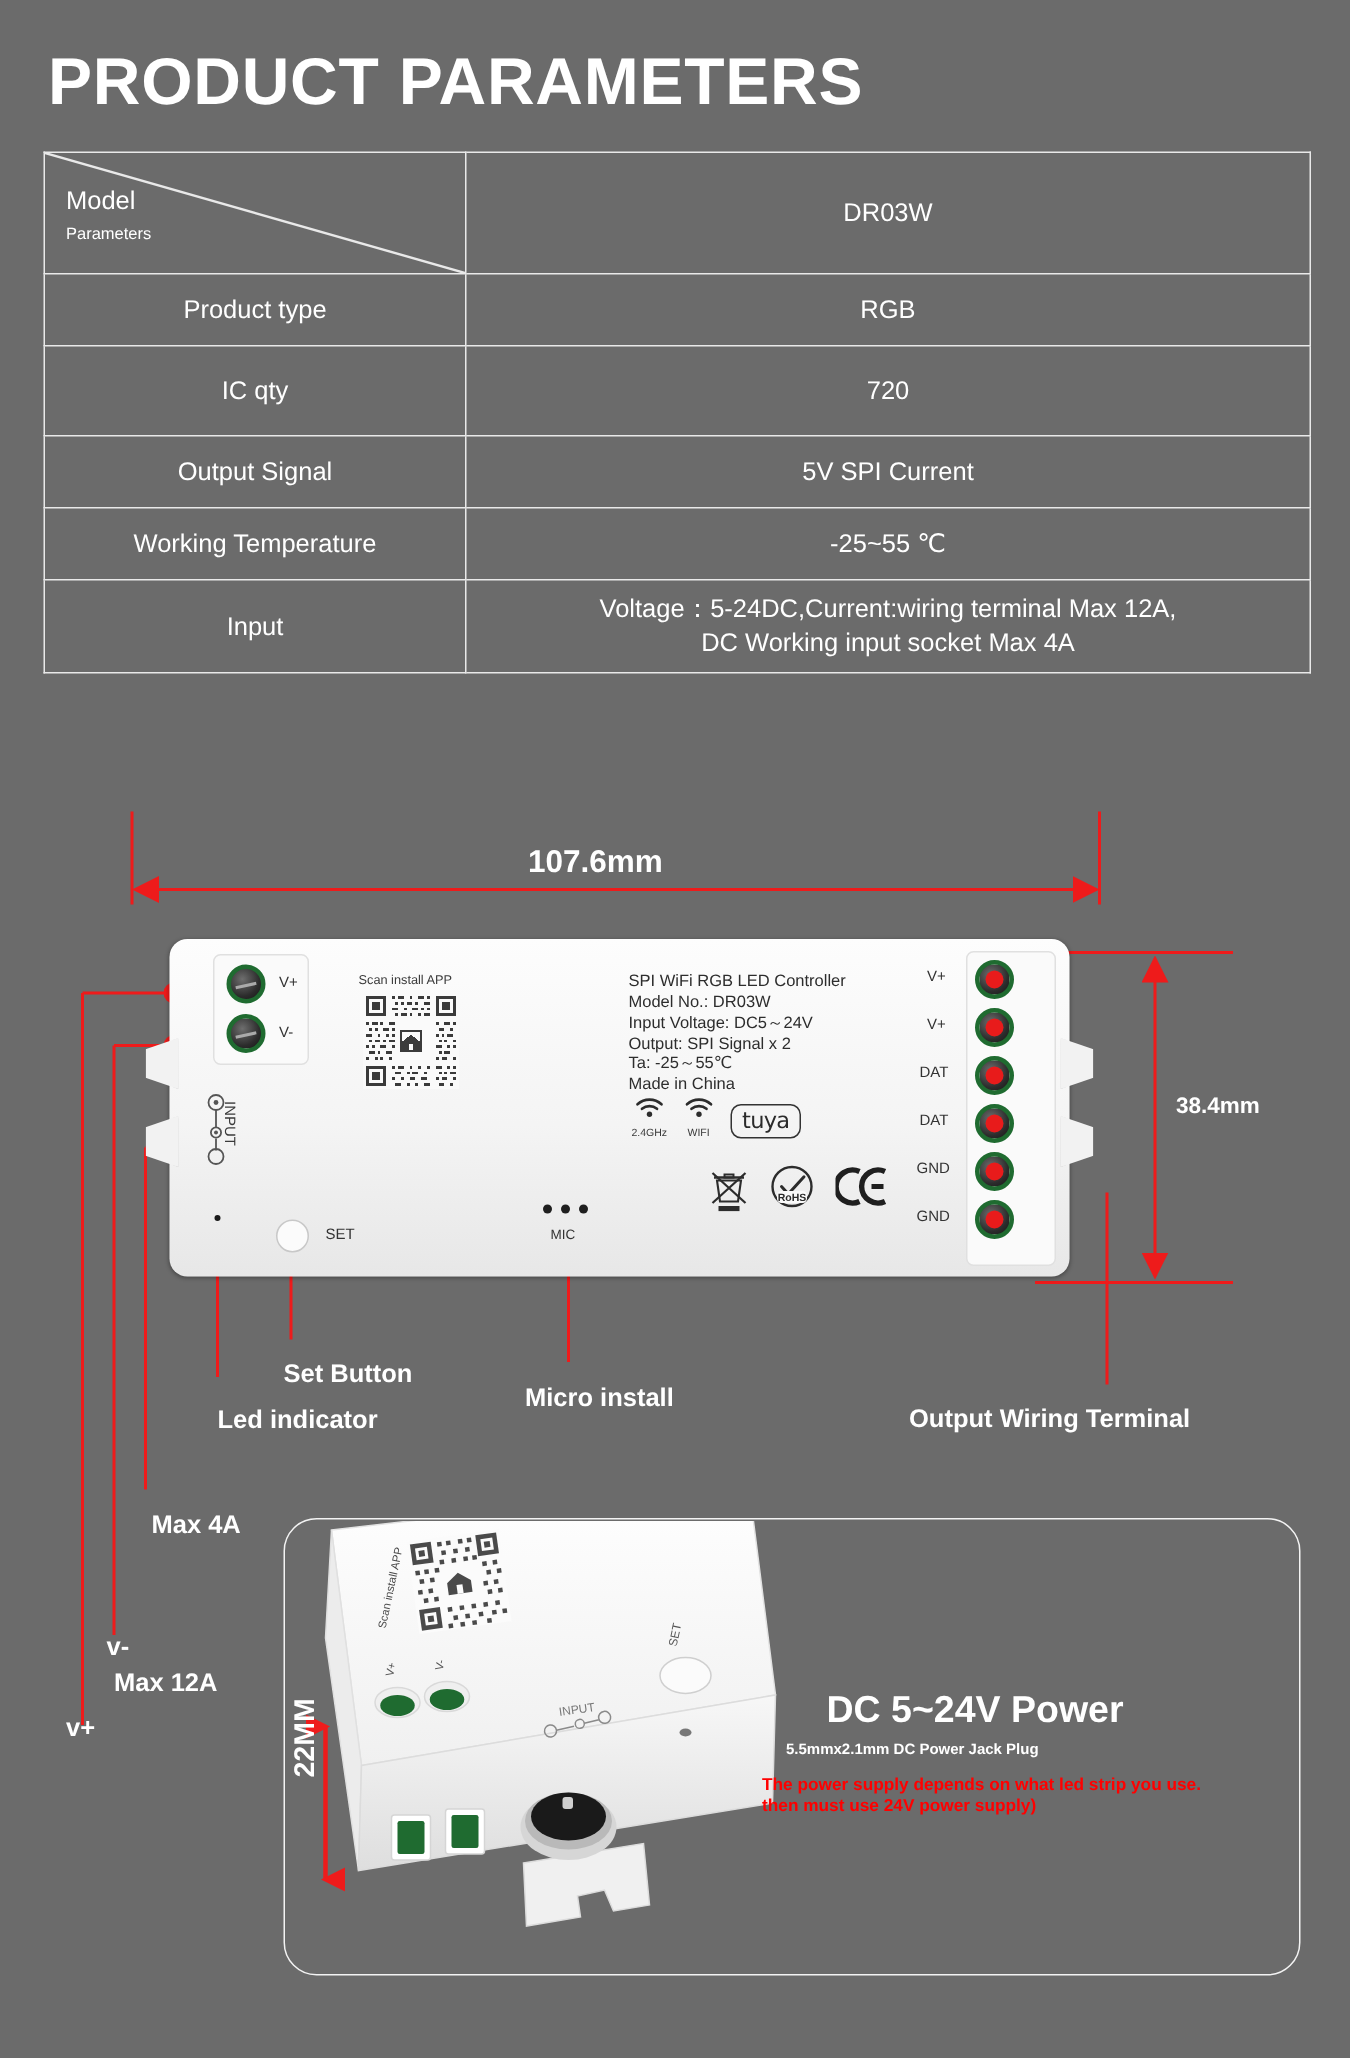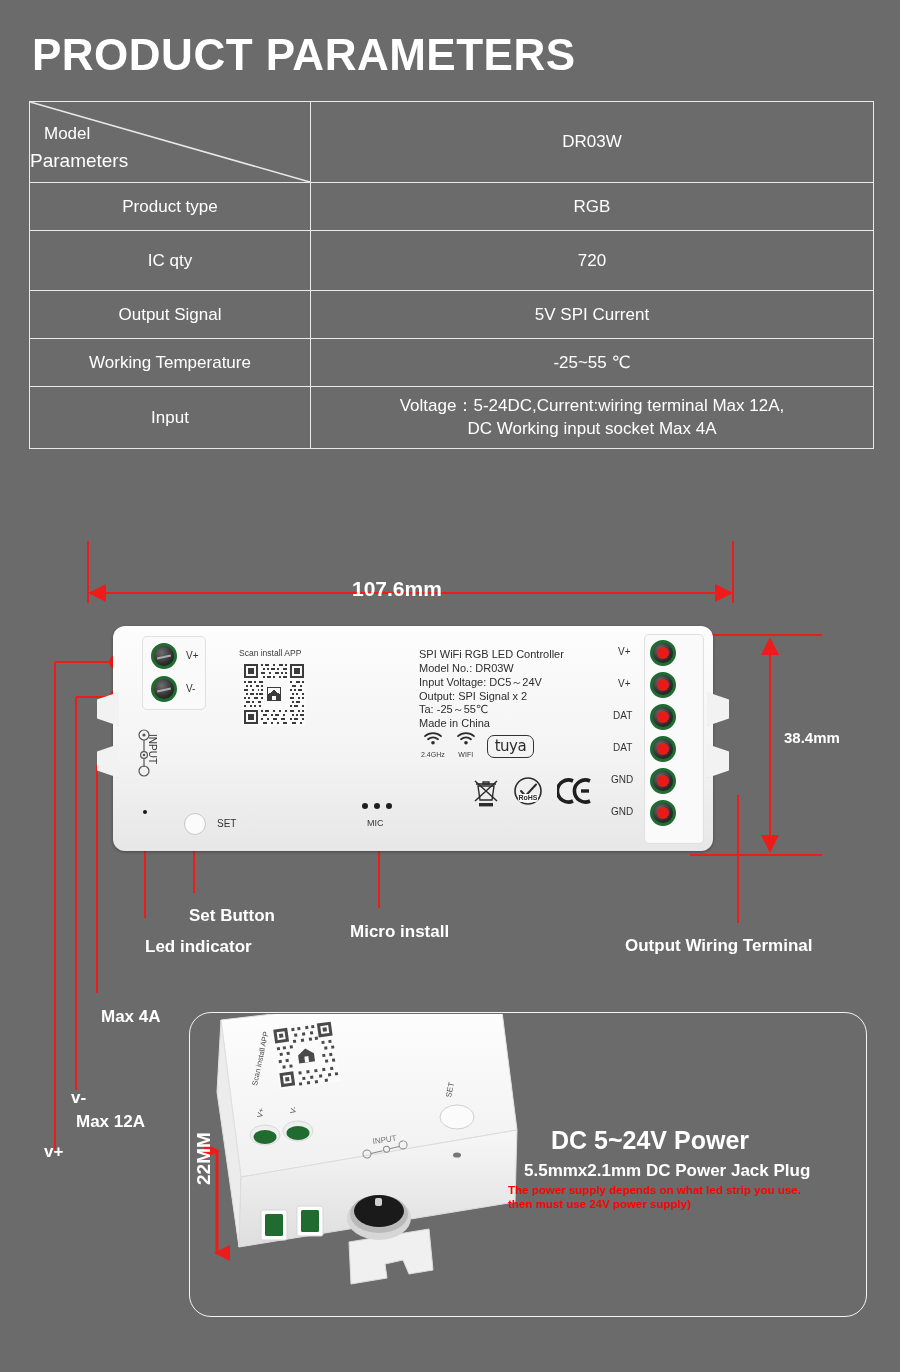--- a/index.html
+++ b/index.html
@@ -39,21 +39,21 @@
     position:relative;height:80px;padding:0 !important;
   }
   .hdr-diag{
     position:absolute;left:0;top:0;width:100%;height:100%;
     pointer-events:none;
   }
   .hdr-model{
     position:absolute;left:14px;top:22px;font-size:17px;text-align:left;
   }
   .hdr-params{
-    position:absolute;left:0;top:48px;font-size:19px;text-align:right;
+    position:absolute;left:14px;top:48px;font-size:11px;text-align:right;
   }
   .r-h{height:80px;}
   .r-1{height:48px;}
   .r-2{height:60px;}
   .r-3{height:48px;}
   .r-4{height:48px;}
   .r-5{height:62px;}
   .val-multi{line-height:1.35;}
 
   
@@ -146,40 +146,40 @@
     border:1.3px solid #333;border-radius:7px;padding:1px 7px 2px 7px;
     font-size:15px;color:#2b2b2b;letter-spacing:-.5px;
     font-family:"DejaVu Sans",sans-serif;
   }
 
   
   .callout{position:absolute;font-weight:bold;color:#ffffff;white-space:nowrap;}
   .co-set{left:189px;top:906px;font-size:17px;}
   .co-led{left:145px;top:937px;font-size:17px;}
   .co-mic{left:350px;top:922px;font-size:17px;}
-  .co-out{left:625px;top:936px;font-size:17px;}
+  .co-out{left:606px;top:936px;font-size:17px;}
   .co-max4{left:101px;top:1007px;font-size:17px;}
   .co-vminus{left:71px;top:1088px;font-size:17px;}
   .co-max12{left:76px;top:1112px;font-size:17px;}
   .co-vplus{left:44px;top:1142px;font-size:17px;}
 
   
   .bottom-panel{
     position:absolute;left:189px;top:1012px;width:676px;height:303px;
     border:1.5px solid #f3f3f3;border-radius:22px;
   }
   .photo{
     position:absolute;left:199px;top:1014px;width:320px;height:300px;overflow:hidden;
   }
   .dc-title{
     position:absolute;left:551px;top:1126px;font-size:25px;font-weight:bold;color:#fff;
     white-space:nowrap;
   }
   .dc-sub{
-    position:absolute;left:524px;top:1161px;font-size:17px;font-weight:bold;color:#fff;
+    position:absolute;left:524px;top:1161px;font-size:10px;font-weight:bold;color:#fff;
     white-space:nowrap;
   }
   .dc-warn{
     position:absolute;left:508px;top:1183px;width:352px;
     font-size:11.5px;font-weight:bold;color:#ff0000;text-align:left;line-height:1.25;
   }
   .mm22{
     position:absolute;left:193px;top:1185px;font-size:19px;font-weight:bold;color:#fff;
     transform:rotate(-90deg);transform-origin:left top;white-space:nowrap;
   }
@@ -270,21 +270,21 @@
         <circle cx="194" cy="310" r="7"></circle>
           <line x1="194" y1="310" x2="194" y2="368"></line>
         <circle cx="379" cy="312" r="7"></circle>
           <line x1="379" y1="312" x2="379" y2="383"></line>
         <line x1="738" y1="270" x2="738" y2="398"></line>
       </g>
 
       <line x1="656" y1="120" x2="656" y2="312" stroke="#ee1b1b" stroke-width="2.5"></line>
     </svg>
 
-    <div class="dim-label dim-107" style="position:absolute;left:352px;top:52px;">107.6mm</div>
+    <div class="dim-label dim-107" style="position:absolute;left:352px;top:38px;">107.6mm</div>
     <div class="dim-label dim-384" style="position:absolute;left:784px;top:204px;">38.4mm</div>
   </div>
 
   <div class="device">
     <div class="dev-body"></div>
     <div class="tab l1"></div>
     <div class="tab l2"></div>
     <div class="tab r1"></div>
     <div class="tab r2"></div>
 

